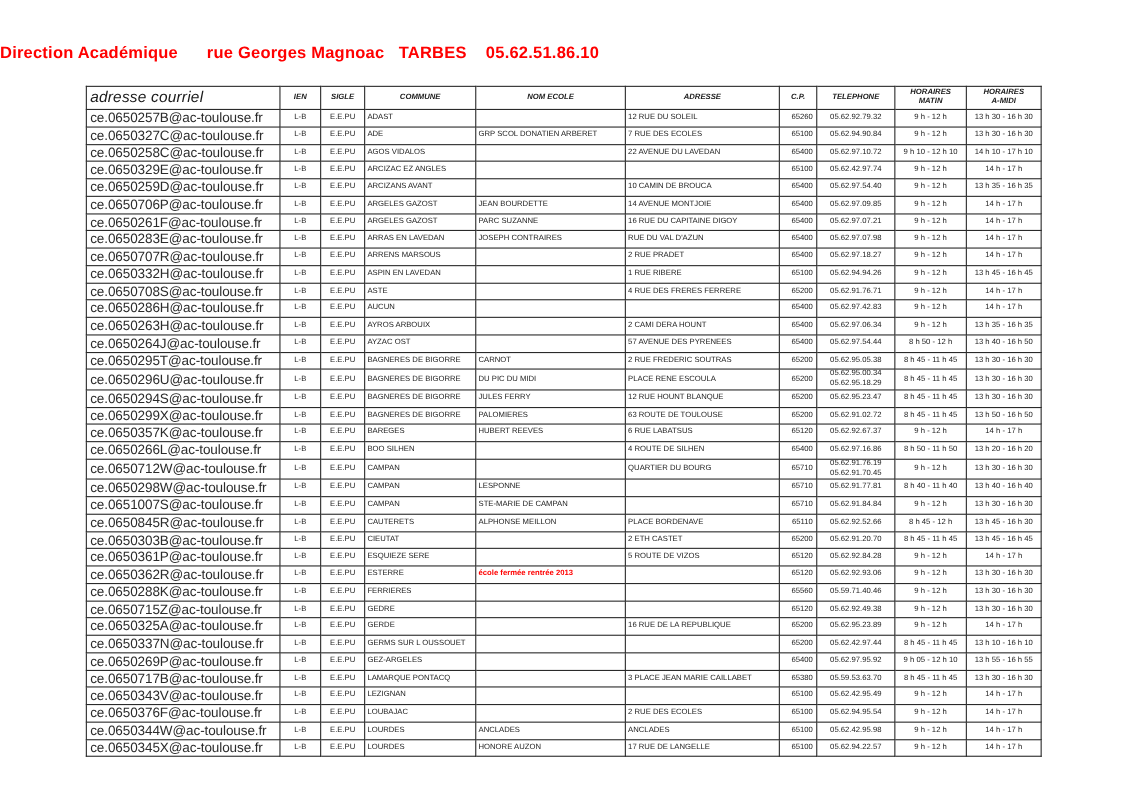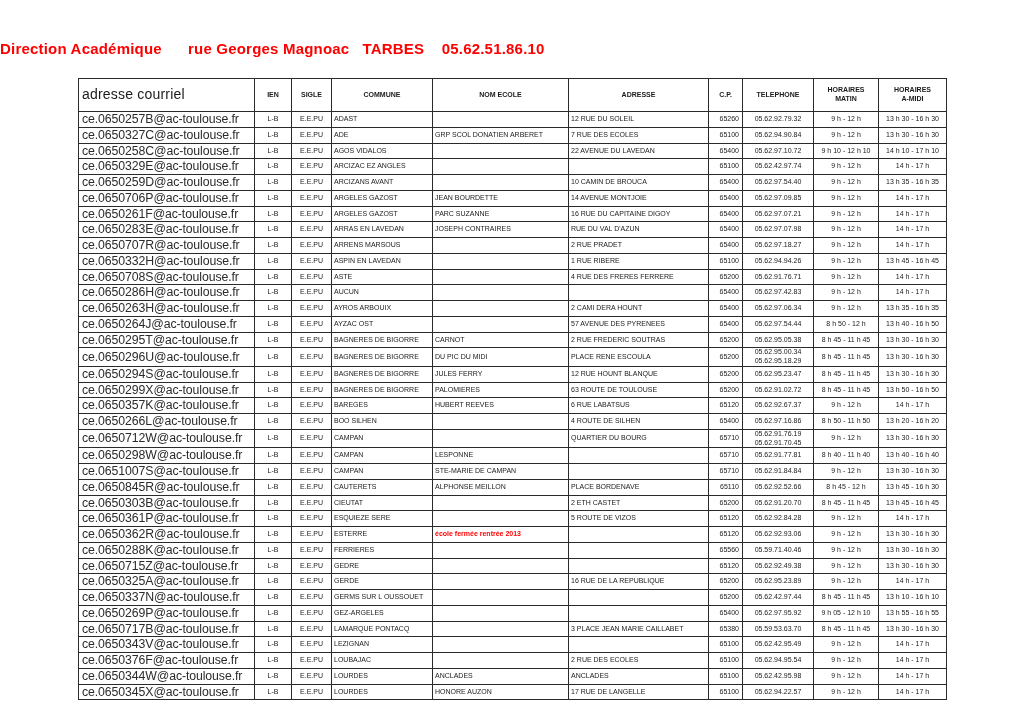--- a/index.html
+++ b/index.html
@@ -22,21 +22,21 @@
   col.c-adr   { width: 140px; }
   col.c-cp    { width: 34px; }
   col.c-tel   { width: 71px; }
   col.c-mat   { width: 65px; }
   col.c-ami   { width: 68px; }
 
   th, td { border: 1px solid #2a2a2a; vertical-align: middle; overflow: hidden; }
 
   thead th {
     font-size: 7px; font-weight: 700; text-align: center;
-    height: 33px; white-space: pre-line; line-height: 1.25; padding: 1px;
+    height: 21px; white-space: pre-line; line-height: 1.25; padding: 1px; font-style: italic;
   }
   thead th.hdr-email {
     font-size: 14px; font-weight: 400; text-align: left; padding-left: 3px;
     letter-spacing: 0.2px;
   }
 
   tbody tr { height: 15.6px; }
   tbody td { font-size: 7px; line-height: 1.2; padding: 0 2px; white-space: nowrap; }
   tbody td:nth-child(1) { font-size: 12.3px; color: #2b2b2b; letter-spacing: -0.1px; padding-left: 3px; }
   tbody td:nth-child(2), tbody td:nth-child(3) { text-align: center; }

